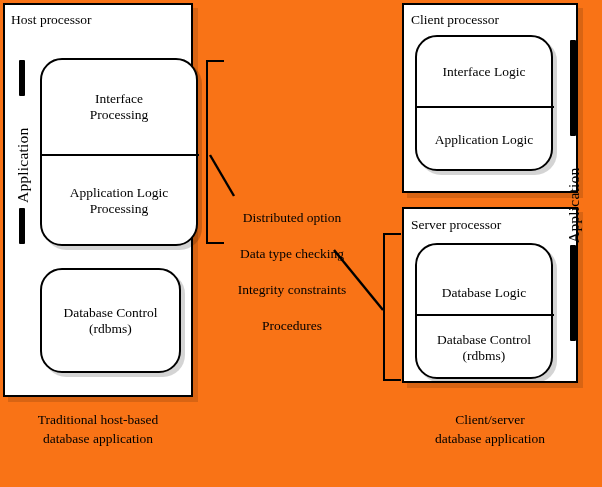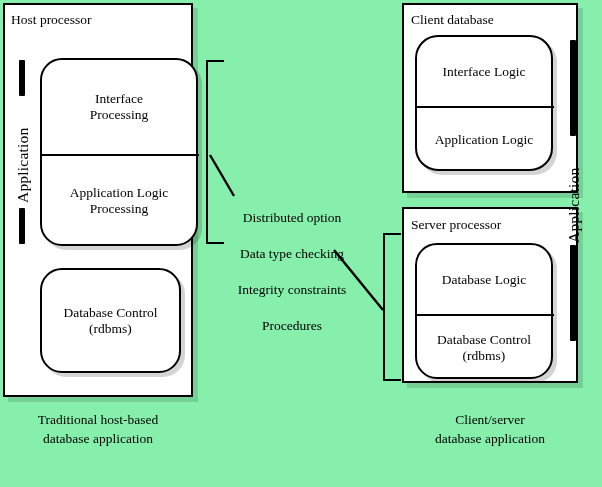--- a/index.html
+++ b/index.html
@@ -8,21 +8,21 @@
     background: #ffffff;
   }
   body {
     font-family: "Liberation Serif", "DejaVu Serif", serif;
     color: #000000;
   }
   #canvas {
     position: relative;
     width: 602px;
     height: 487px;
-    background: #86efac;
+    background: #f97316;
     overflow: hidden;
   }
 
   
   .outer-box {
     position: absolute;
     border: 2px solid #000;
     background: #ffffff;
     box-shadow: 5px 5px 0 rgba(0,0,0,0.13);
     box-sizing: border-box;
@@ -162,38 +162,38 @@
 
   <svg class="connector" style="left:330px; top:244px; width:60px; height:75px;" viewBox="0 0 60 75">
     <line x1="4" y1="6" x2="53" y2="66" stroke="#000" stroke-width="2.4"></line>
   </svg>
 
   <div class="bracket" style="left:383px; top:233px; width:18px; height:148px; border-right:none;
               border-left:2.5px solid #000;"></div>
 
   <div class="outer-box" style="left:402px; top:3px; width:176px; height:190px;"></div>
 
-  <div class="proc-label" style="left:411px; top:13px;">Client database</div>
-
-  <div class="rbox" style="left:415px; top:35px; width:138px; height:136px;border-radius:23px;">
+  <div class="proc-label" style="left:411px; top:13px;">Client processor</div>
+
+  <div class="rbox" style="left:415px; top:35px; width:138px; height:136px;">
     <div class="rbox-half" style="top:0; height:69px;">
       <span style="white-space:pre-line;">Interface Logic</span>
     </div>
     <div class="rbox-divider" style="top:69px;"></div>
     <div class="rbox-half" style="top:69px; height:67px;">
       <span style="white-space:pre-line;">Application Logic</span>
     </div>
   </div>
 
   <div class="outer-box" style="left:402px; top:207px; width:176px; height:176px;"></div>
 
   <div class="proc-label" style="left:411px; top:218px;">Server processor</div>
 
   <div class="rbox" style="left:415px; top:243px; width:138px; height:136px;">
-    <div class="rbox-half" style="top:0; height:69px;">
+    <div class="rbox-half" style="top:13px; height:69px;">
       <span style="white-space:pre-line;">Database Logic</span>
     </div>
     <div class="rbox-divider" style="top:69px;"></div>
     <div class="rbox-half" style="top:69px; height:67px;">
       <span style="white-space:pre-line;">Database Control
 (rdbms)</span>
     </div>
   </div>
 
   <div class="app-group" style="left:0px; top:0px;">

